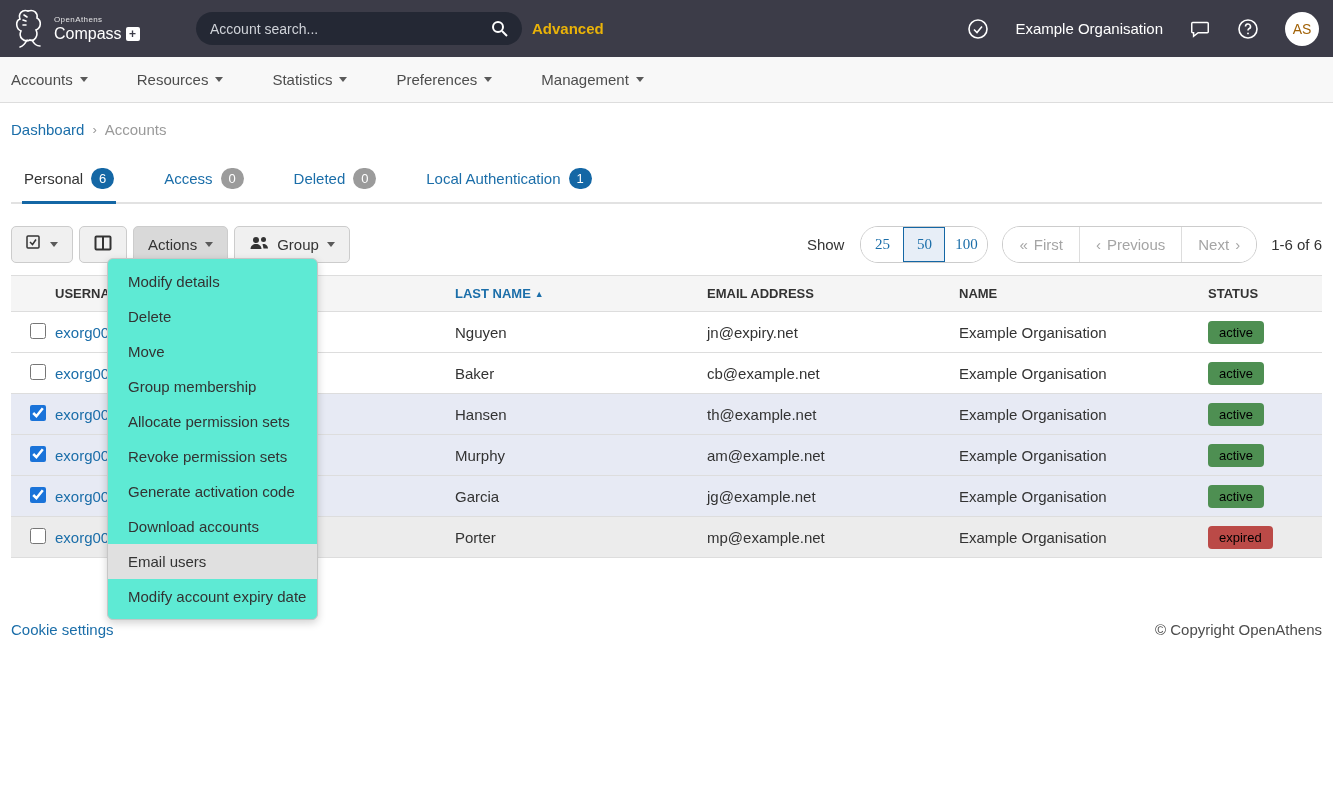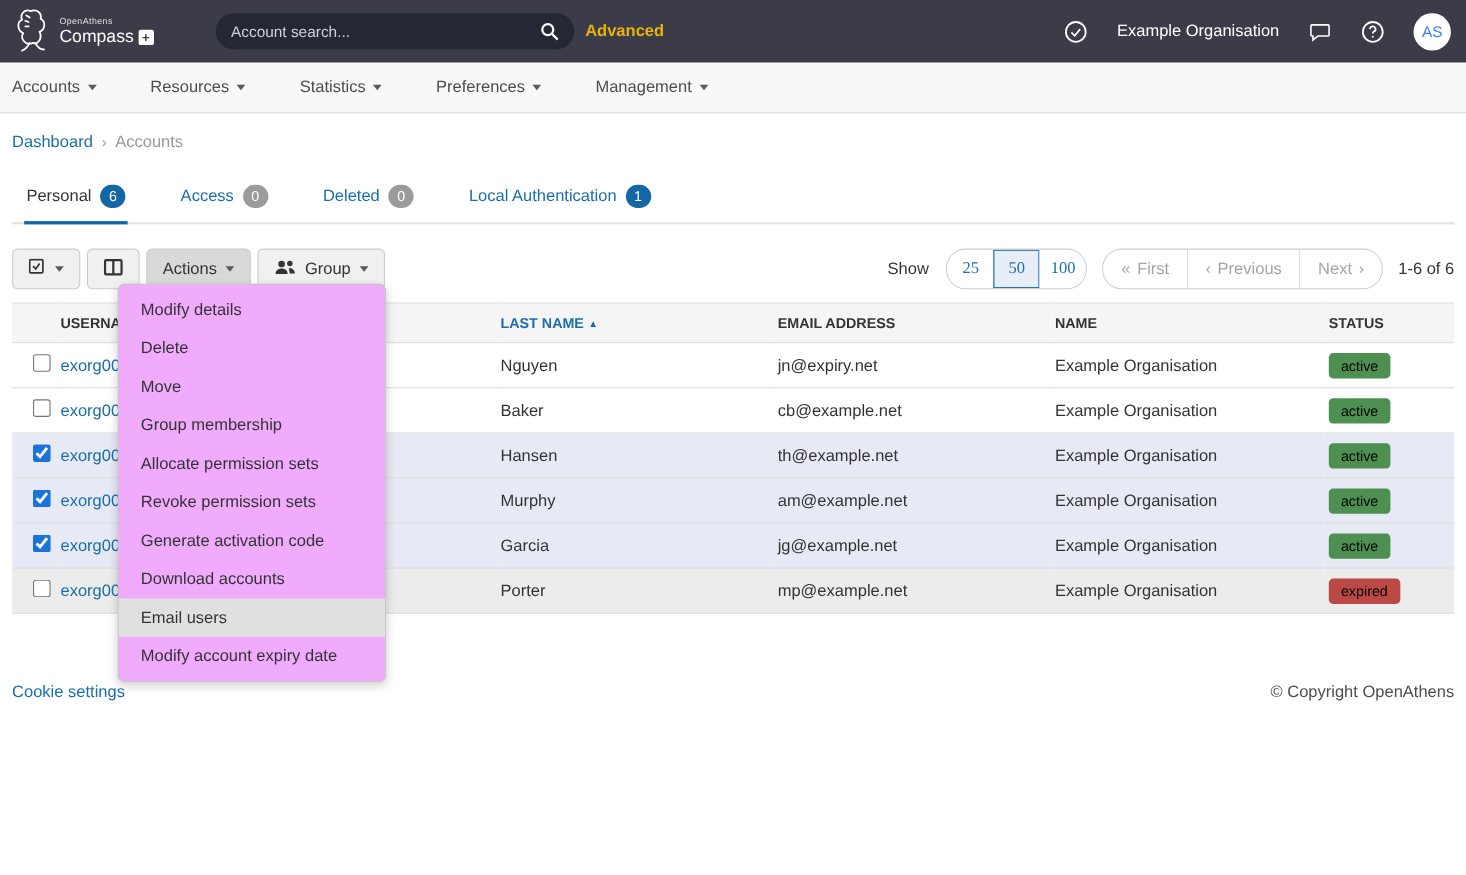--- a/index.html
+++ b/index.html
@@ -14,21 +14,21 @@
   .brand-top { font-size:8px; letter-spacing:.4px; opacity:.85; }
   .brand-bottom { font-size:16px; display:flex; align-items:center; gap:4px; margin-top:2px; }
   .plus-box { width:14px; height:14px; background:#fff; color:#3c3c48; font-size:12px; font-weight:bold; display:inline-flex; align-items:center; justify-content:center; border-radius:2px; }
   .search-pill { margin-left:6px; width:326px; height:33px; background:#242834; border-radius:17px; display:flex; align-items:center; padding:0 14px; }
   .search-pill input { flex:1; background:transparent; border:none; outline:none; color:#cfd2d8; font-size:14px; font-family:inherit; }
   .search-pill input::placeholder { color:#cfd2d8; }
   .advanced { color:#eab308; font-size:15px; font-weight:bold; margin-left:10px; cursor:pointer; }
   .topbar-right { margin-left:auto; display:flex; align-items:center; gap:26px; }
   .org-name { color:#fff; font-size:15px; }
   .icon-btn { background:none; border:none; cursor:pointer; display:flex; align-items:center; }
-  .avatar { width:34px; height:34px; border-radius:50%; background:#fff; color:#3b82f6; font-size:14px; display:flex; align-items:center; justify-content:center; cursor:pointer; }
+  .avatar { width:34px; height:34px; border-radius:50%; background:#fff; color:#a16207; font-size:14px; display:flex; align-items:center; justify-content:center; cursor:pointer; }
 
   
   .nav { height:46px; background:#f8f8f8; border-bottom:1px solid #ddd; display:flex; align-items:center; padding:0 11px; gap:49px; }
   .nav-item { font-size:15px; color:#4d4d4d; cursor:pointer; display:flex; align-items:center; gap:7px; }
   .caret { width:0; height:0; border-left:4px solid transparent; border-right:4px solid transparent; border-top:5px solid #5a5a5a; display:inline-block; }
 
   
   .breadcrumb { padding:18px 11px 0; font-size:15px; display:flex; gap:8px; align-items:center; }
   .breadcrumb a { color:#1b6ea9; text-decoration:none; cursor:pointer; }
   .crumb-sep { color:#9a9a9a; font-size:13px; }
@@ -66,21 +66,21 @@
   tbody tr.selected td { background:#e7eaf4; }
   tbody tr.expired-row td { background:#ececec; }
   td.cb, th.cb { padding-left:19px; }
   input[type=checkbox] { width:16px; height:16px; accent-color:#1a73d9; cursor:pointer; }
   .user-link { color:#1b6ea9; text-decoration:none; cursor:pointer; }
   .badge { display:inline-block; padding:4px 11px; border-radius:4px; color:#000000; font-size:13px; }
   .badge.active { background:#4e8f52; }
   .badge.expired { background:#bb4a47; }
 
   
-  .menu { position:absolute; left:107px; top:258px; width:244px; background:#f0abfc; border:1px solid #c6c6c6; border-radius:6px; box-shadow:0 3px 9px rgba(0,0,0,.18); padding:5px 0; z-index:50; }
+  .menu { position:absolute; left:107px; top:258px; width:211px; background:#5eead4; border:1px solid #c6c6c6; border-radius:6px; box-shadow:0 3px 9px rgba(0,0,0,.18); padding:5px 0; z-index:50; }
   .menu-item { padding:9px 20px; font-size:15px; color:#333; cursor:pointer; white-space:nowrap; }
   .menu-item.highlight { background:#e0e0e0; }
 
   
   .footer { display:flex; justify-content:space-between; padding:0 11px; margin-top:63px; font-size:15px; }
   .footer a { color:#1b6ea9; text-decoration:none; cursor:pointer; }
   .copyright { color:#4d4d4d; }
 </style>
 </head>
 <body>

